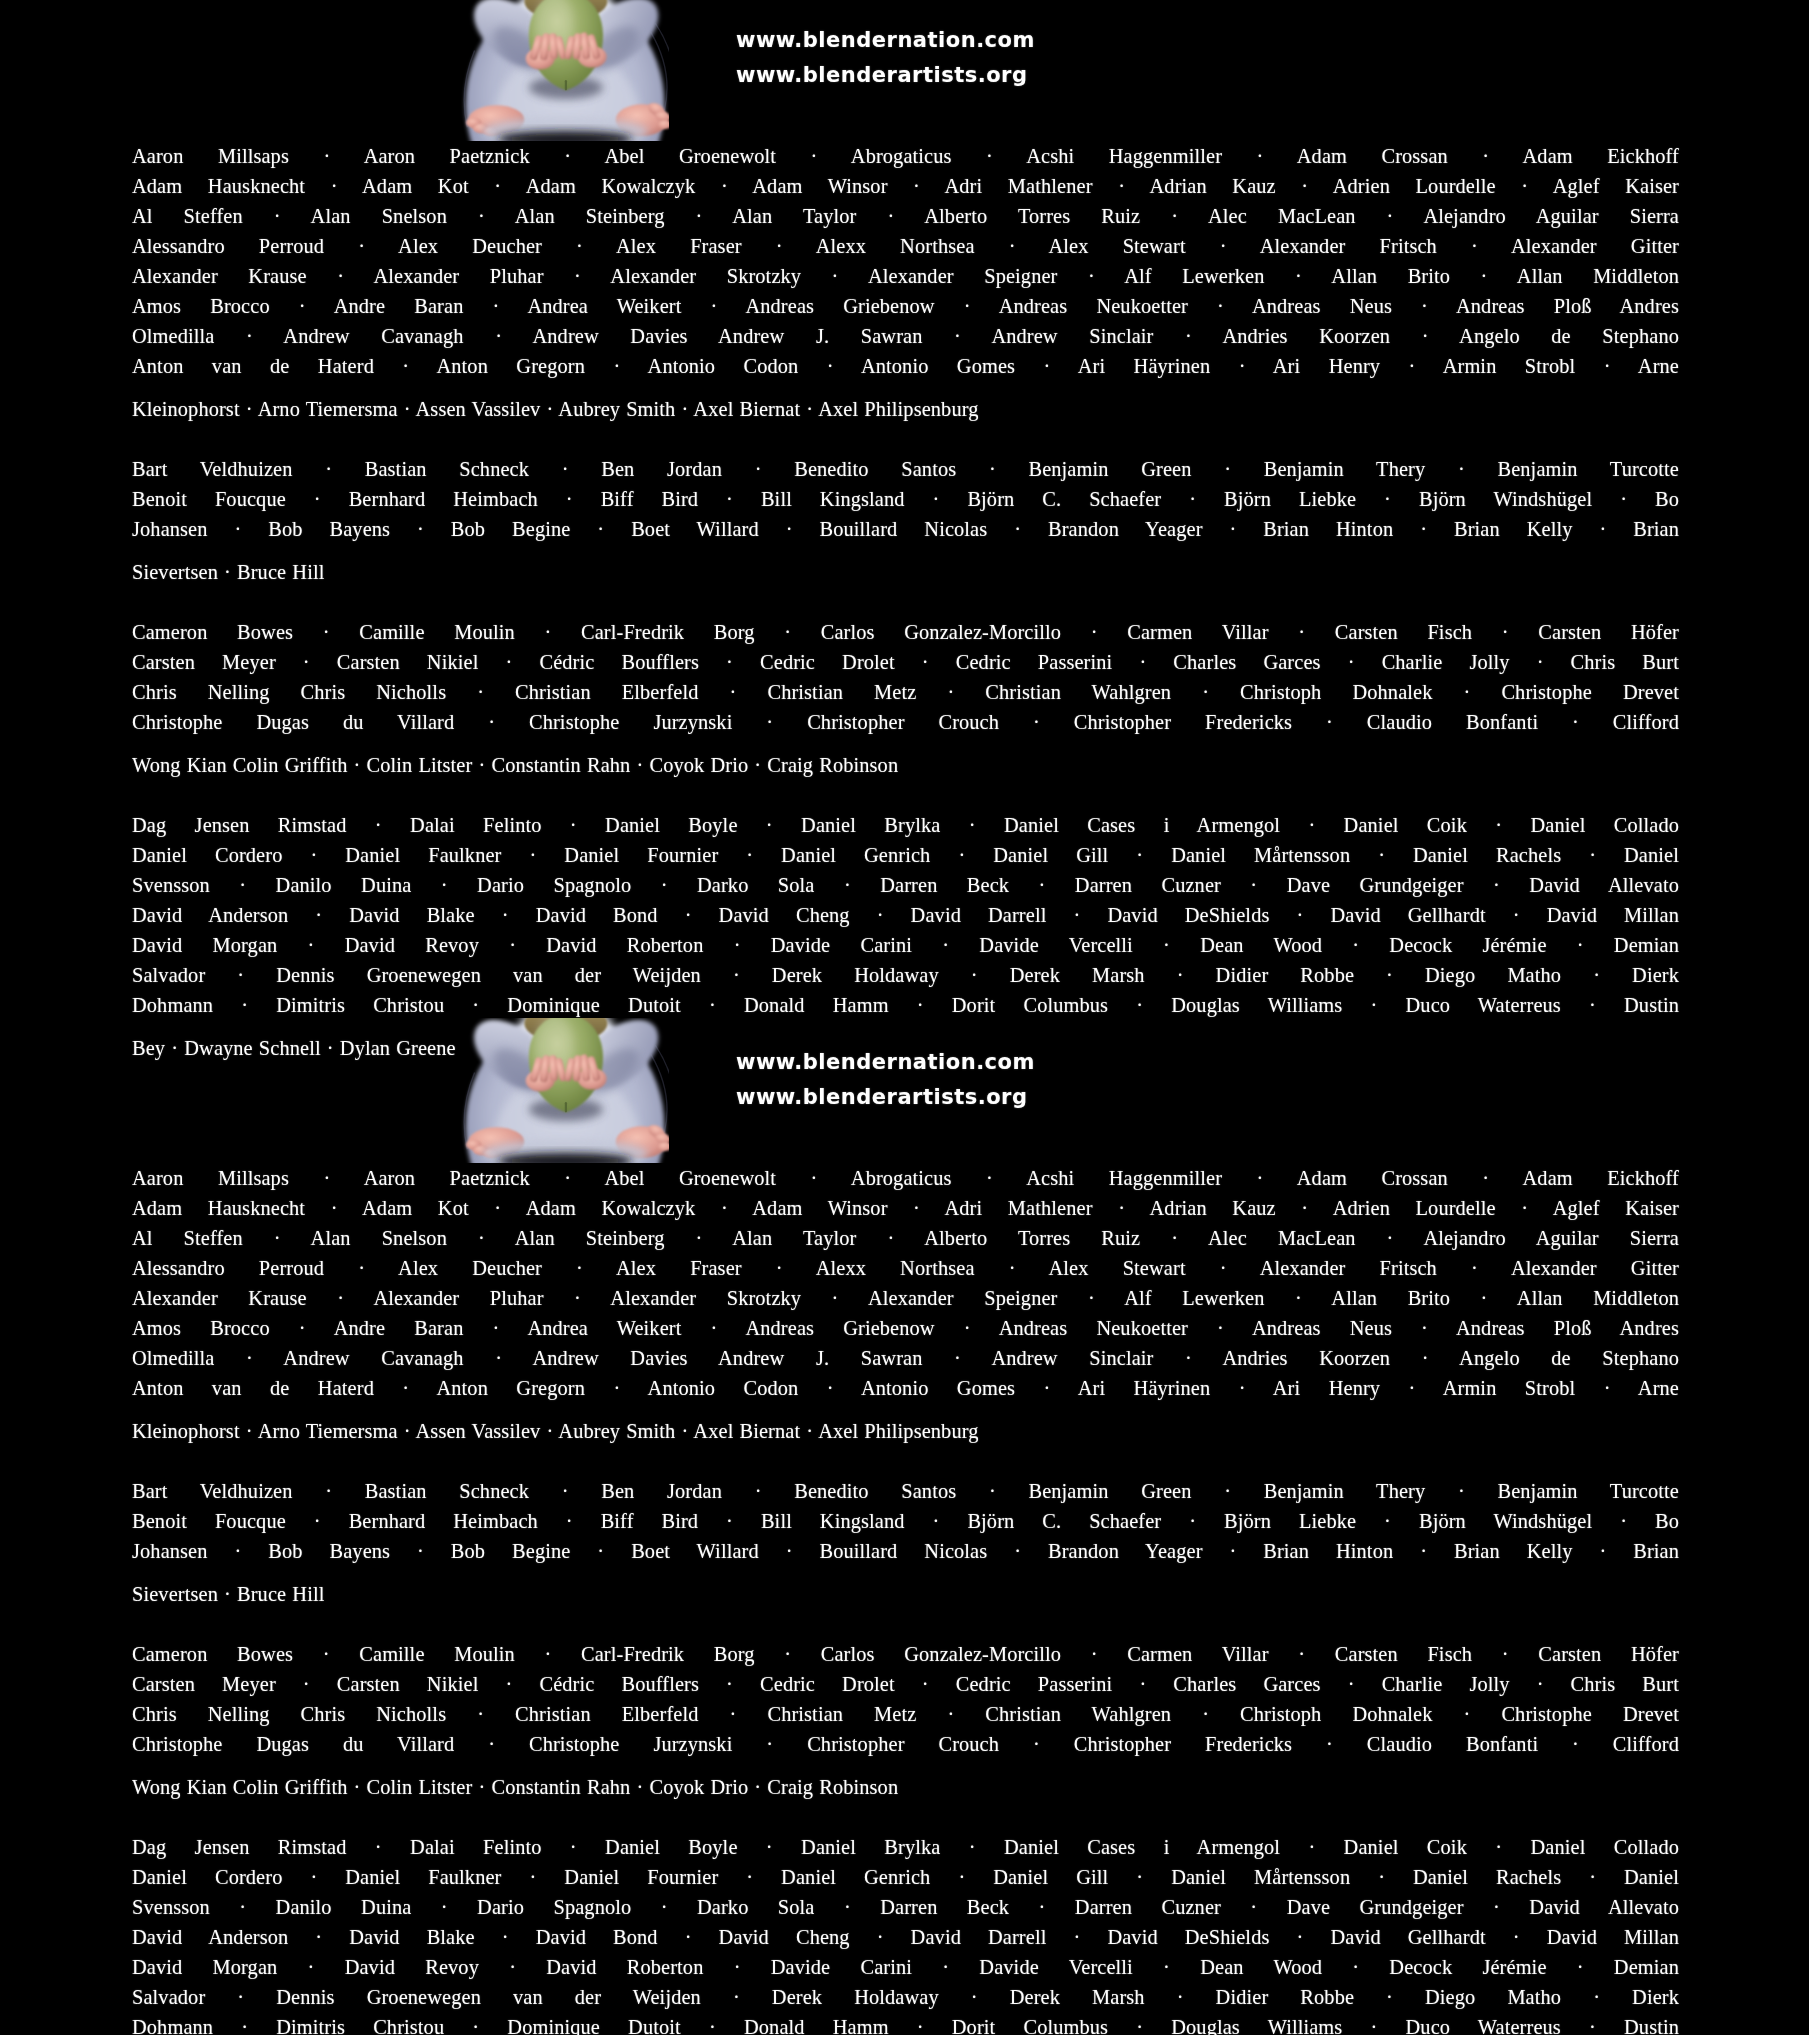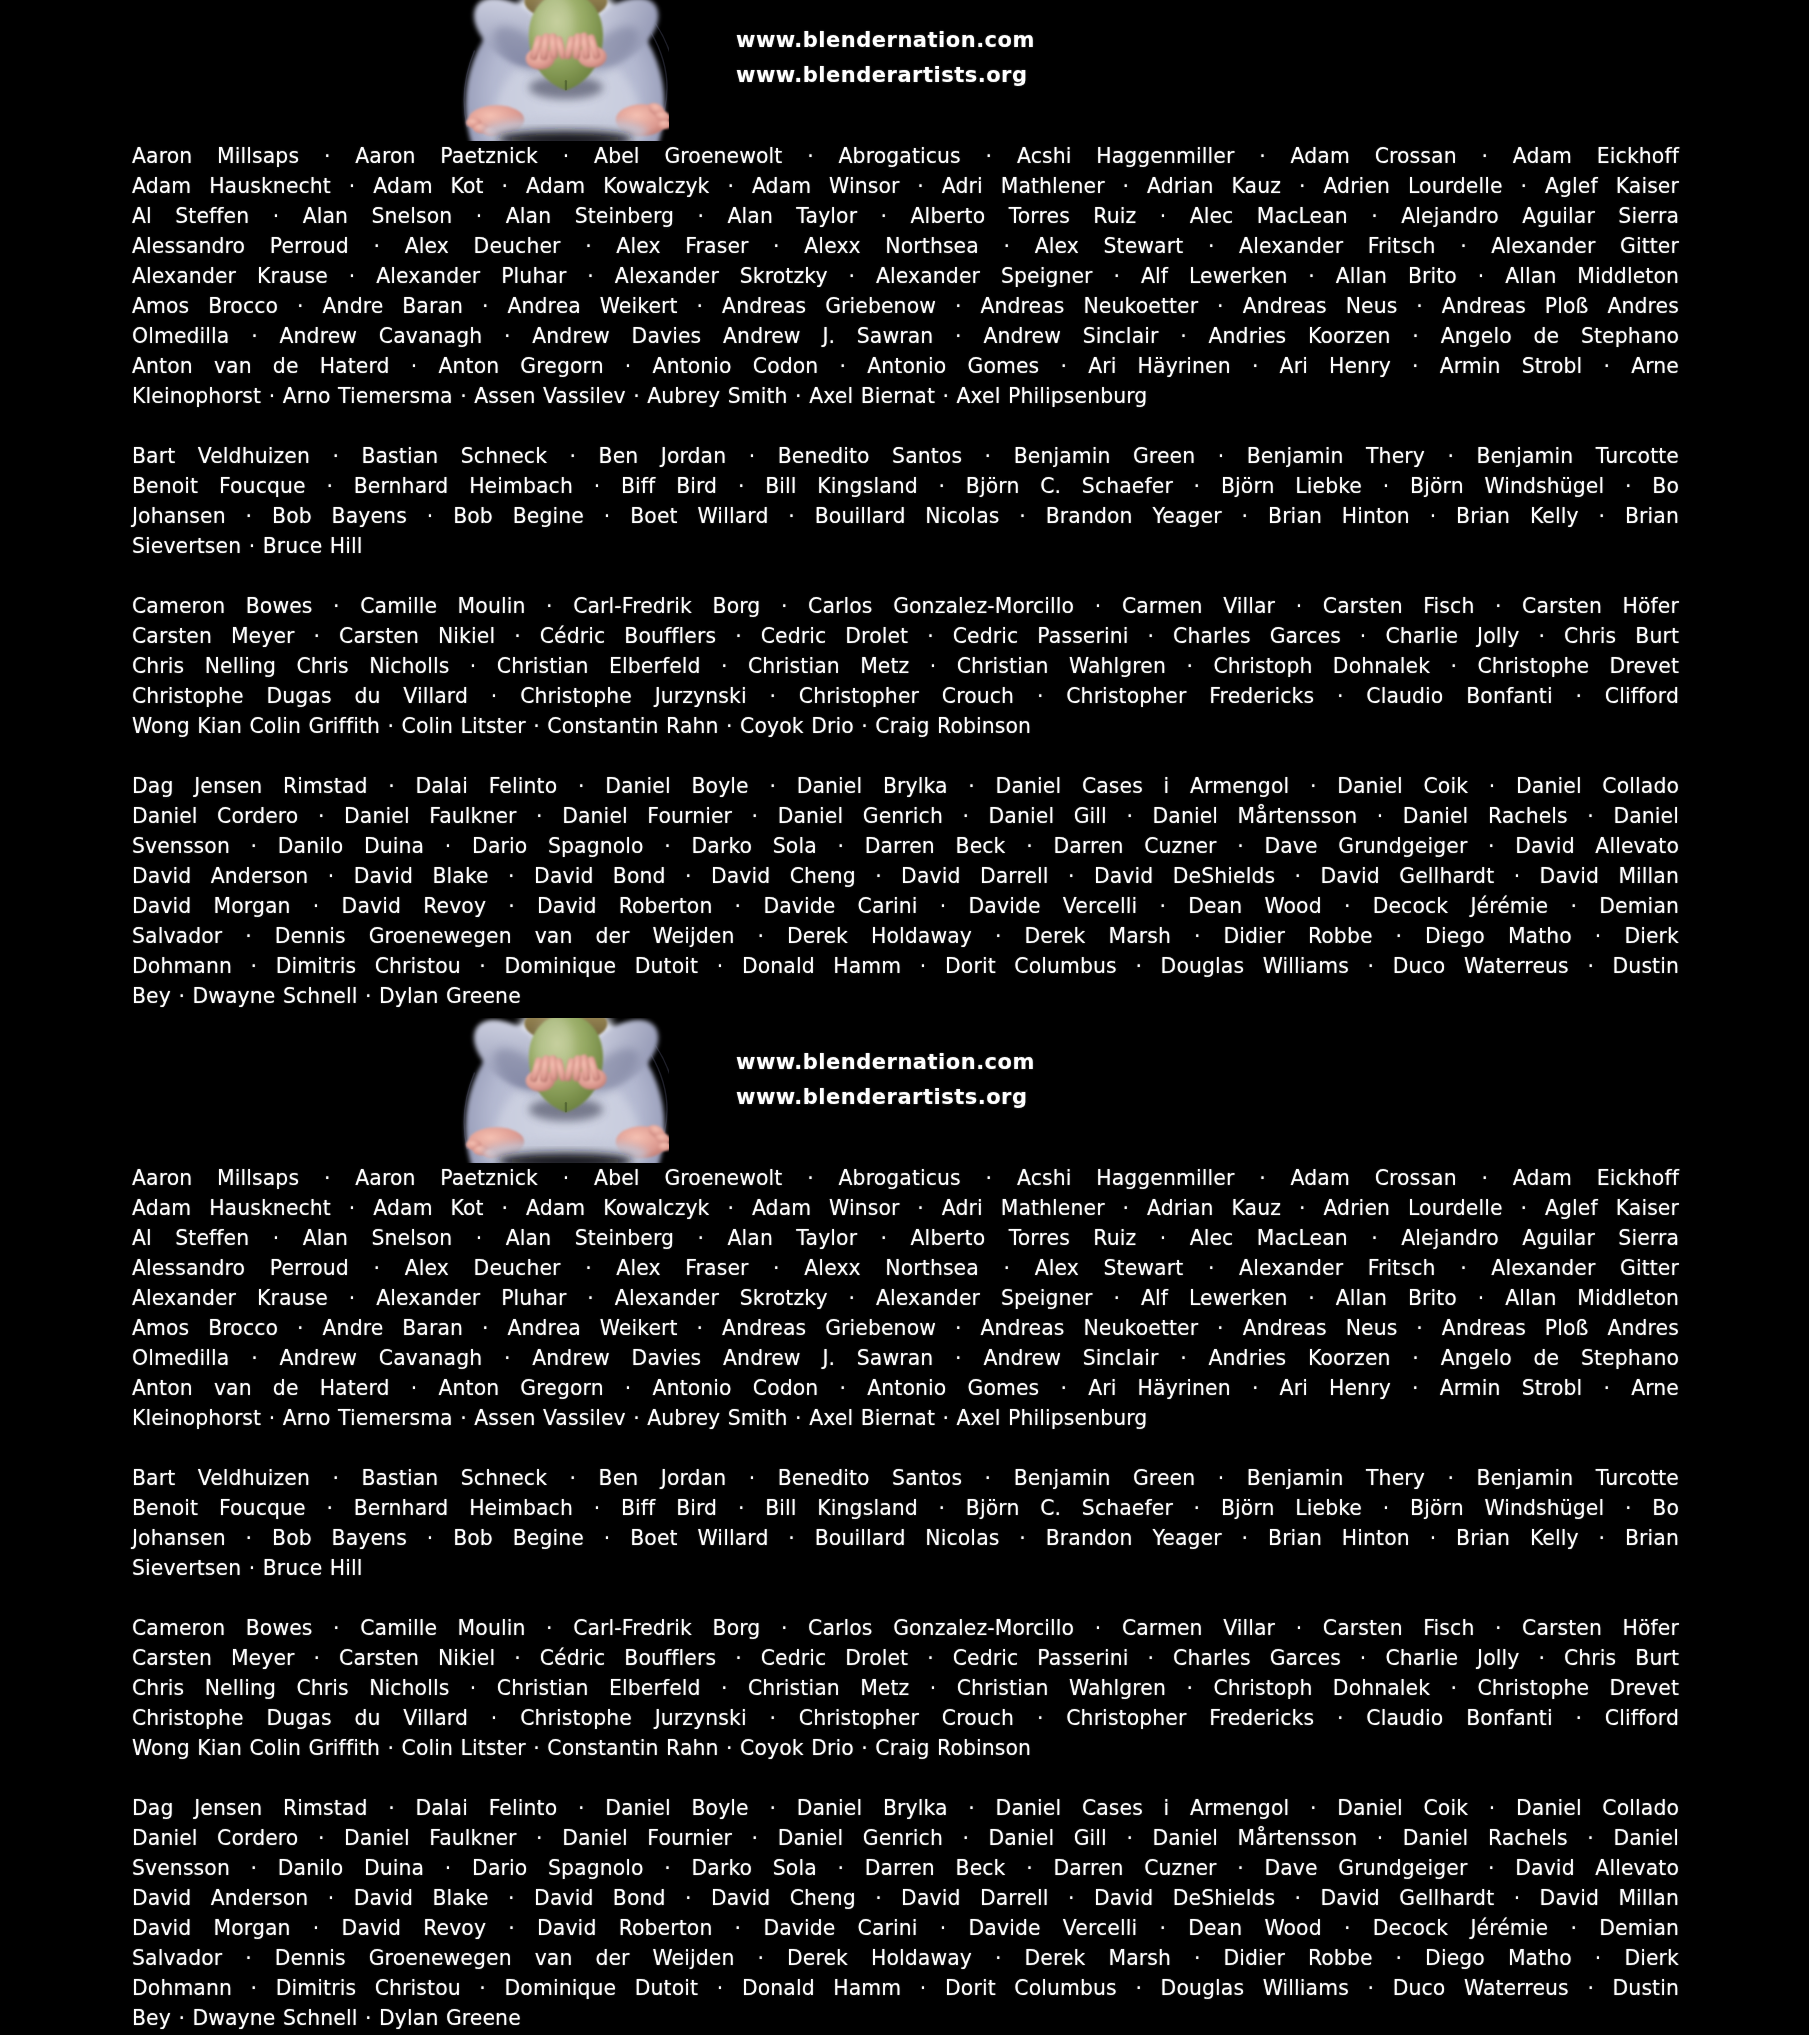--- a/index.html
+++ b/index.html
@@ -29,27 +29,27 @@
   }
   .url { text-shadow: 0 0 1.8px rgba(255,255,255,.35), 0 1.4px 4.1px rgba(0,0,0,.9); }
 
   
   .names {
     position: absolute; left: 132px; top: 141px; width: 1547px;
     color: var(--text-color, #fff);
     font-size: 20.4px; line-height: 30px;
     letter-spacing: 0.1px; word-spacing: 0.9px;
   }
-  .paragraph { margin: 0 0 30px 0; }
+  .paragraph { margin: 0 0 30px 0; font-family: Liberation Serif, serif; }
   .line {
     text-align: justify;
     text-align-last: justify;
     text-shadow: 0 0 1.4px rgba(255,255,255,.45), 0 0.9px 1.8px rgba(0,0,0,.6);
   }
-  .line.last { text-align-last: left; }
+  .line.last { text-align-last: left; margin-top: 13px; }
 </style>
 </head>
 <body>
 
 <section class="credits-section" style="top: 0px;">
 
   <div class="creature">
     <svg viewBox="0 0 460 320" width="208" height="145" aria-hidden="true">
       <defs>
         <radialGradient id="furBody" cx="50%" cy="45%" r="75%">

